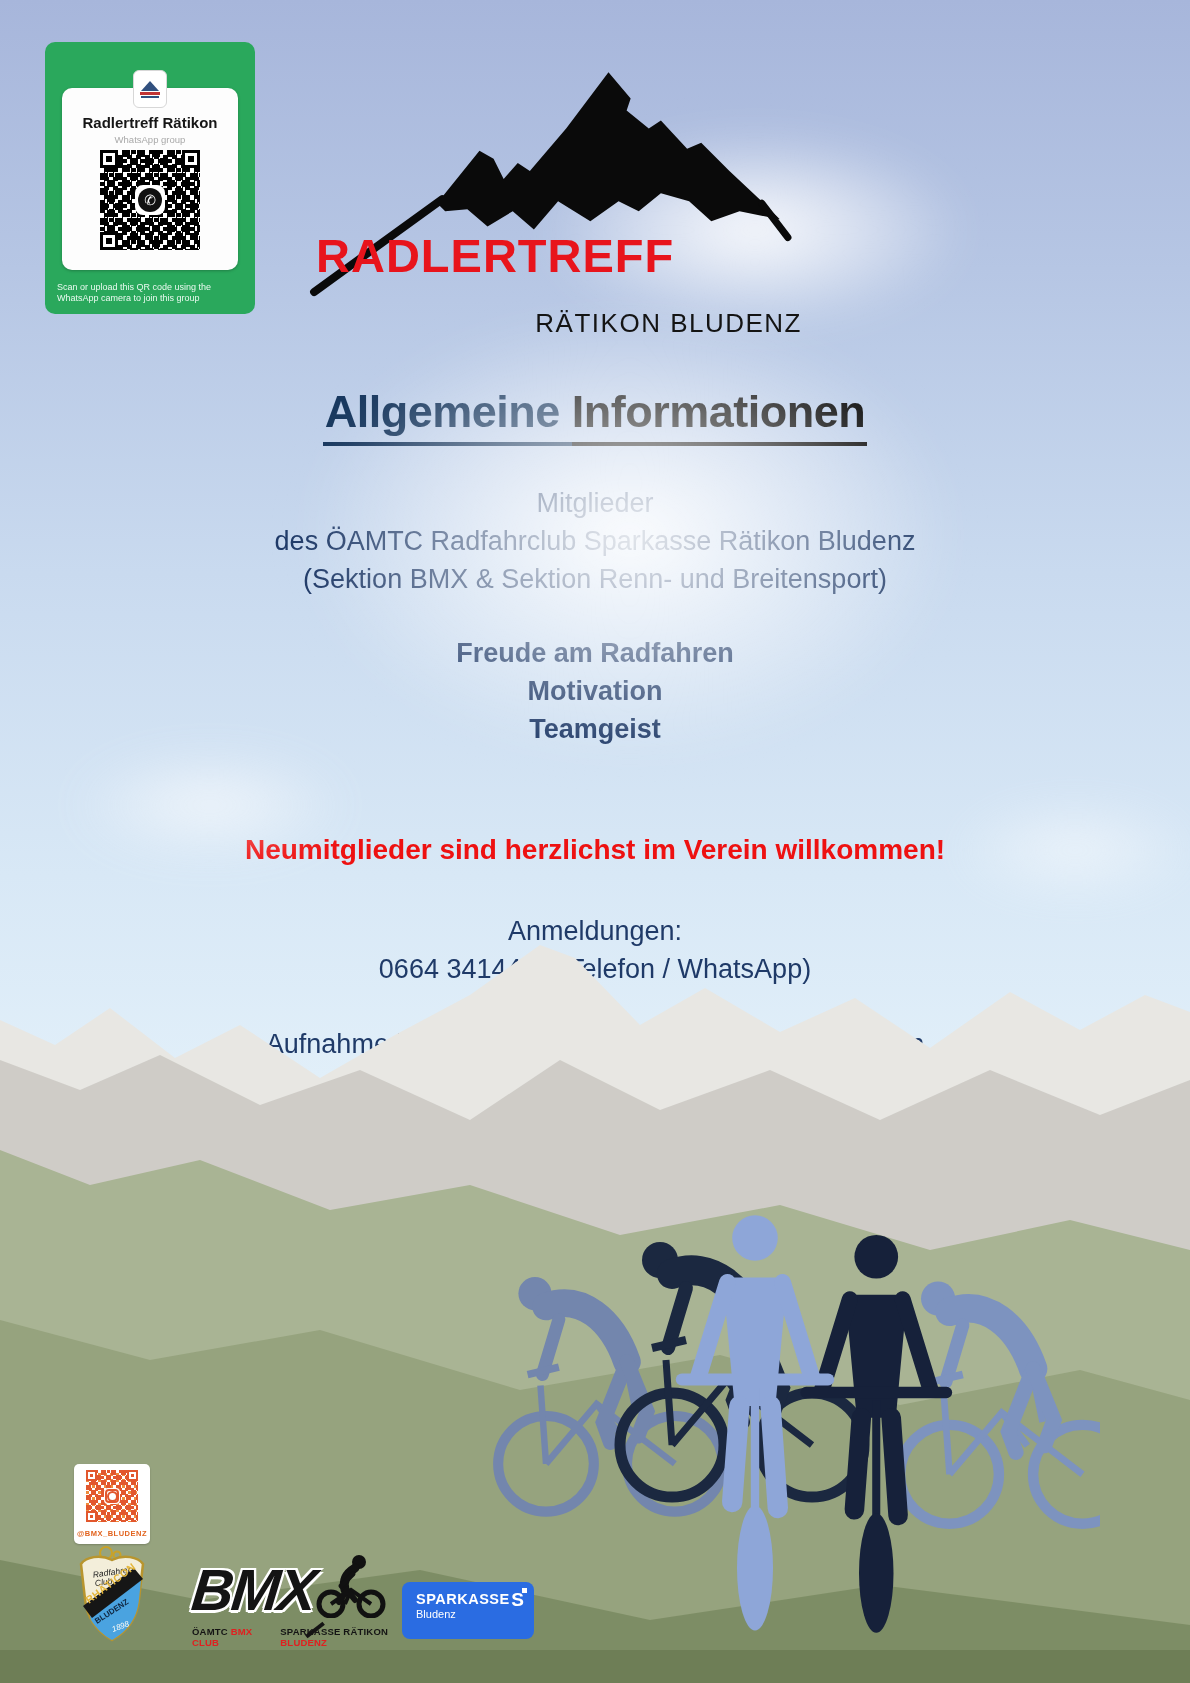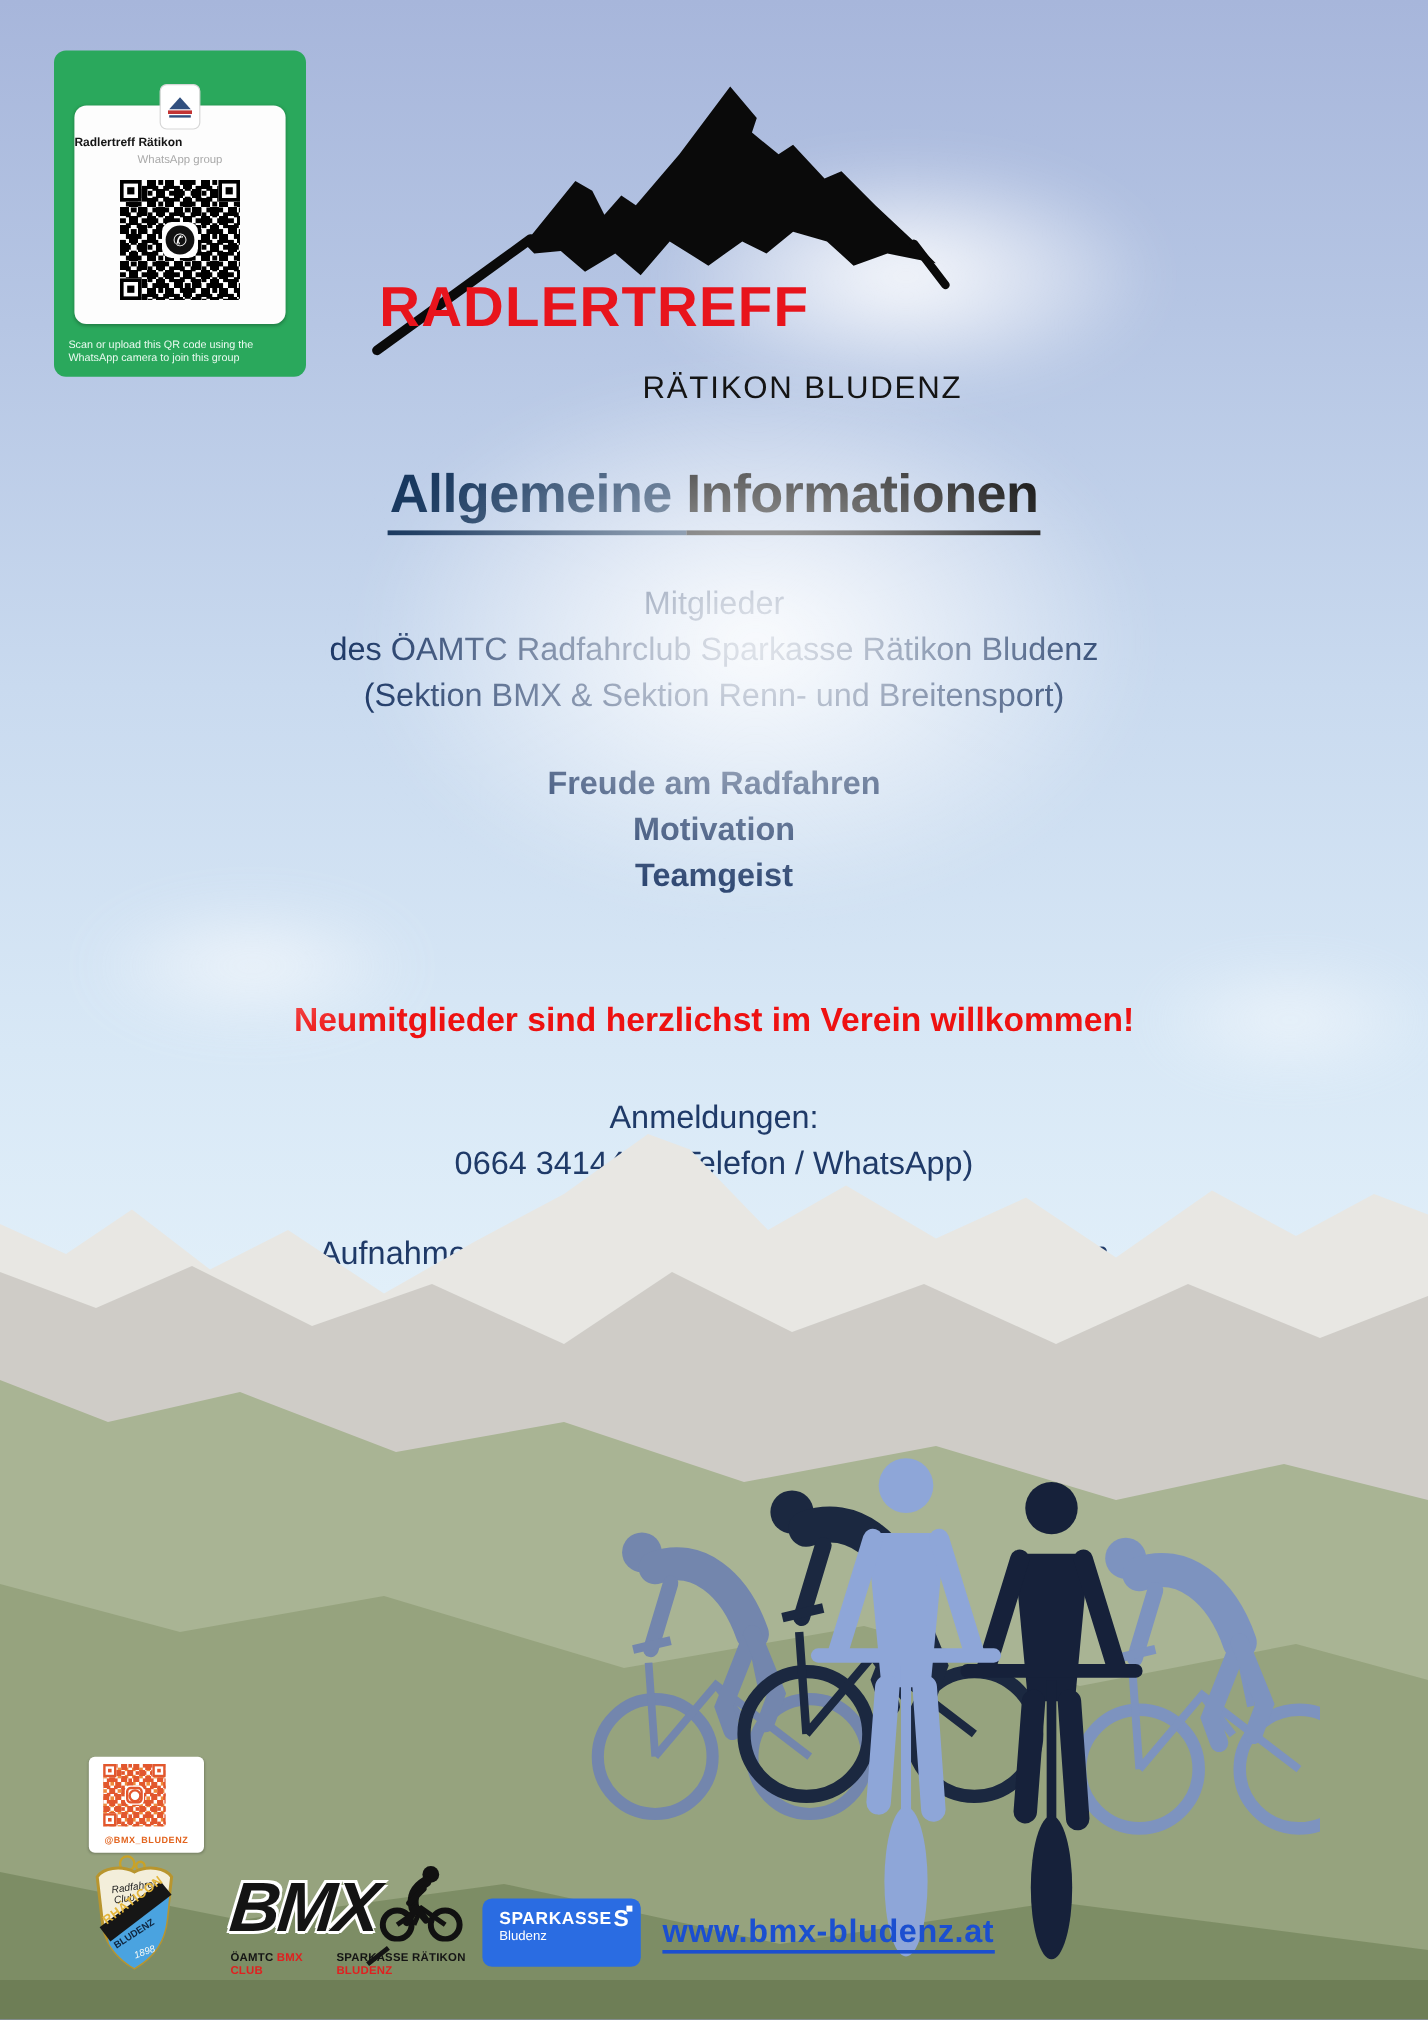--- a/index.html
+++ b/index.html
@@ -12,21 +12,21 @@
   .c4{left:950px;top:800px;width:250px;height:100px;opacity:.6;}
   .bg-svg{position:absolute;left:0;top:0;z-index:2;}
 
   
   .wa-card{position:absolute;left:45px;top:42px;width:210px;height:272px;background:#2aa85c;border-radius:10px;z-index:4;}
   .wa-inner{position:absolute;left:17px;top:46px;width:176px;height:182px;background:#fdfdfd;border-radius:10px;box-shadow:0 1px 3px rgba(0,0,0,.25);}
   .wa-badge{position:absolute;left:50%;top:-18px;transform:translateX(-50%);width:32px;height:36px;background:#fff;border:1px solid #d7d7d7;border-radius:6px;display:flex;flex-direction:column;align-items:center;justify-content:center;gap:1px;}
   .wa-badge .tri{width:0;height:0;border-left:9px solid transparent;border-right:9px solid transparent;border-bottom:10px solid #31507f;}
   .wa-badge .ln-r{width:20px;height:3px;background:#c23434;}
   .wa-badge .ln-b{width:18px;height:2px;background:#31507f;}
-  .wa-title{margin-top:26px;font-size:10px;font-weight:700;color:#161616;}
+  .wa-title{margin-top:26px;text-align:center;font-size:15px;font-weight:700;color:#161616;}
   .wa-sub{text-align:center;font-size:9.5px;color:#a9a9a9;margin-top:3px;}
   .qr{position:absolute;left:38px;top:62px;width:100px;height:100px;background:
       conic-gradient(#000 25%,transparent 25% 50%,#000 50% 75%,transparent 75%) 0 0/15px 15px,
       conic-gradient(#000 25%,#fff 25% 50%,#000 50% 75%,#fff 75%) 0 0/9px 9px;}
   .fp{position:absolute;width:18px;height:18px;border:3px solid #000;background:#fff;box-sizing:border-box;}
   .fp::after{content:"";position:absolute;left:3px;top:3px;width:6px;height:6px;background:#000;}
   .fp.tl{left:0;top:0}.fp.tr{right:0;top:0}.fp.bl{left:0;bottom:0}
   .wa-center{position:absolute;left:50%;top:50%;transform:translate(-50%,-50%);width:30px;height:30px;background:#fff;border-radius:8px;display:flex;align-items:center;justify-content:center;}
   .wa-center .ph{width:24px;height:24px;border-radius:50%;background:#111;color:#fff;font-size:14px;display:flex;align-items:center;justify-content:center;}
   .wa-cap{position:absolute;left:12px;right:12px;bottom:9px;font-size:9px;line-height:1.3;color:#eafaf0;}
@@ -44,21 +44,21 @@
   .intro{top:484px;font-size:27px;line-height:38px;}
   .values{top:634px;font-size:27px;font-weight:700;line-height:38px;}
   .welcome{top:834px;font-size:28px;font-weight:700;color:#ee1111;}
   .signup{top:912px;font-size:27px;line-height:38px;}
   .wa-info{top:1026px;font-size:27px;line-height:37px;}
   .closing{top:1152px;font-size:27px;}
 
   .cyclists{position:absolute;left:470px;top:1128px;z-index:3;}
 
   
-  .insta-card{position:absolute;left:74px;top:1464px;width:96px;height:80px;background:#fff;border-radius:5px;z-index:4;box-shadow:0 1px 2px rgba(0,0,0,.2);}
+  .insta-card{position:absolute;left:74px;top:1464px;width:76px;height:80px;background:#fff;border-radius:5px;z-index:4;box-shadow:0 1px 2px rgba(0,0,0,.2);}
   .iqr{position:absolute;left:12px;top:6px;width:52px;height:52px;background:
       conic-gradient(#e2572d 25%,transparent 25% 50%,#e2572d 50% 75%,transparent 75%) 0 0/10px 10px,
       conic-gradient(#e2572d 25%,#fff 25% 50%,#ef8b3a 50% 75%,#fff 75%) 0 0/6px 6px;}
   .ifp{position:absolute;width:11px;height:11px;border:2px solid #e2572d;background:#fff;box-sizing:border-box;}
   .ifp::after{content:"";position:absolute;left:2px;top:2px;width:3px;height:3px;background:#e2572d;}
   .ifp.tl{left:0;top:0}.ifp.tr{right:0;top:0}.ifp.bl{left:0;bottom:0}
   .ig-glyph{position:absolute;left:50%;top:50%;transform:translate(-50%,-50%);width:16px;height:16px;background:#fff;border-radius:4px;display:flex;align-items:center;justify-content:center;}
   .ig-glyph .lens{width:7px;height:7px;border:2px solid #e2572d;border-radius:50%;}
   .ig-glyph .box{position:absolute;inset:1px;border:2px solid #e2572d;border-radius:4px;}
   .insta-handle{position:absolute;left:0;right:0;bottom:6px;text-align:center;font-size:7.5px;font-weight:800;letter-spacing:.5px;color:#e2641f;}
@@ -236,15 +236,14 @@
     </div>
   </div>
 
   <div class="sparkasse">
     <div class="sk-name">SPARKASSE</div>
     <div class="sk-city">Bludenz</div>
     <div class="sk-s">S</div>
     <div class="sk-dot"></div>
   </div>
 
-  <a class="weblink" href="#">www.bmx-bludenz.at</a>
 
 </div>
 
 </body></html>

